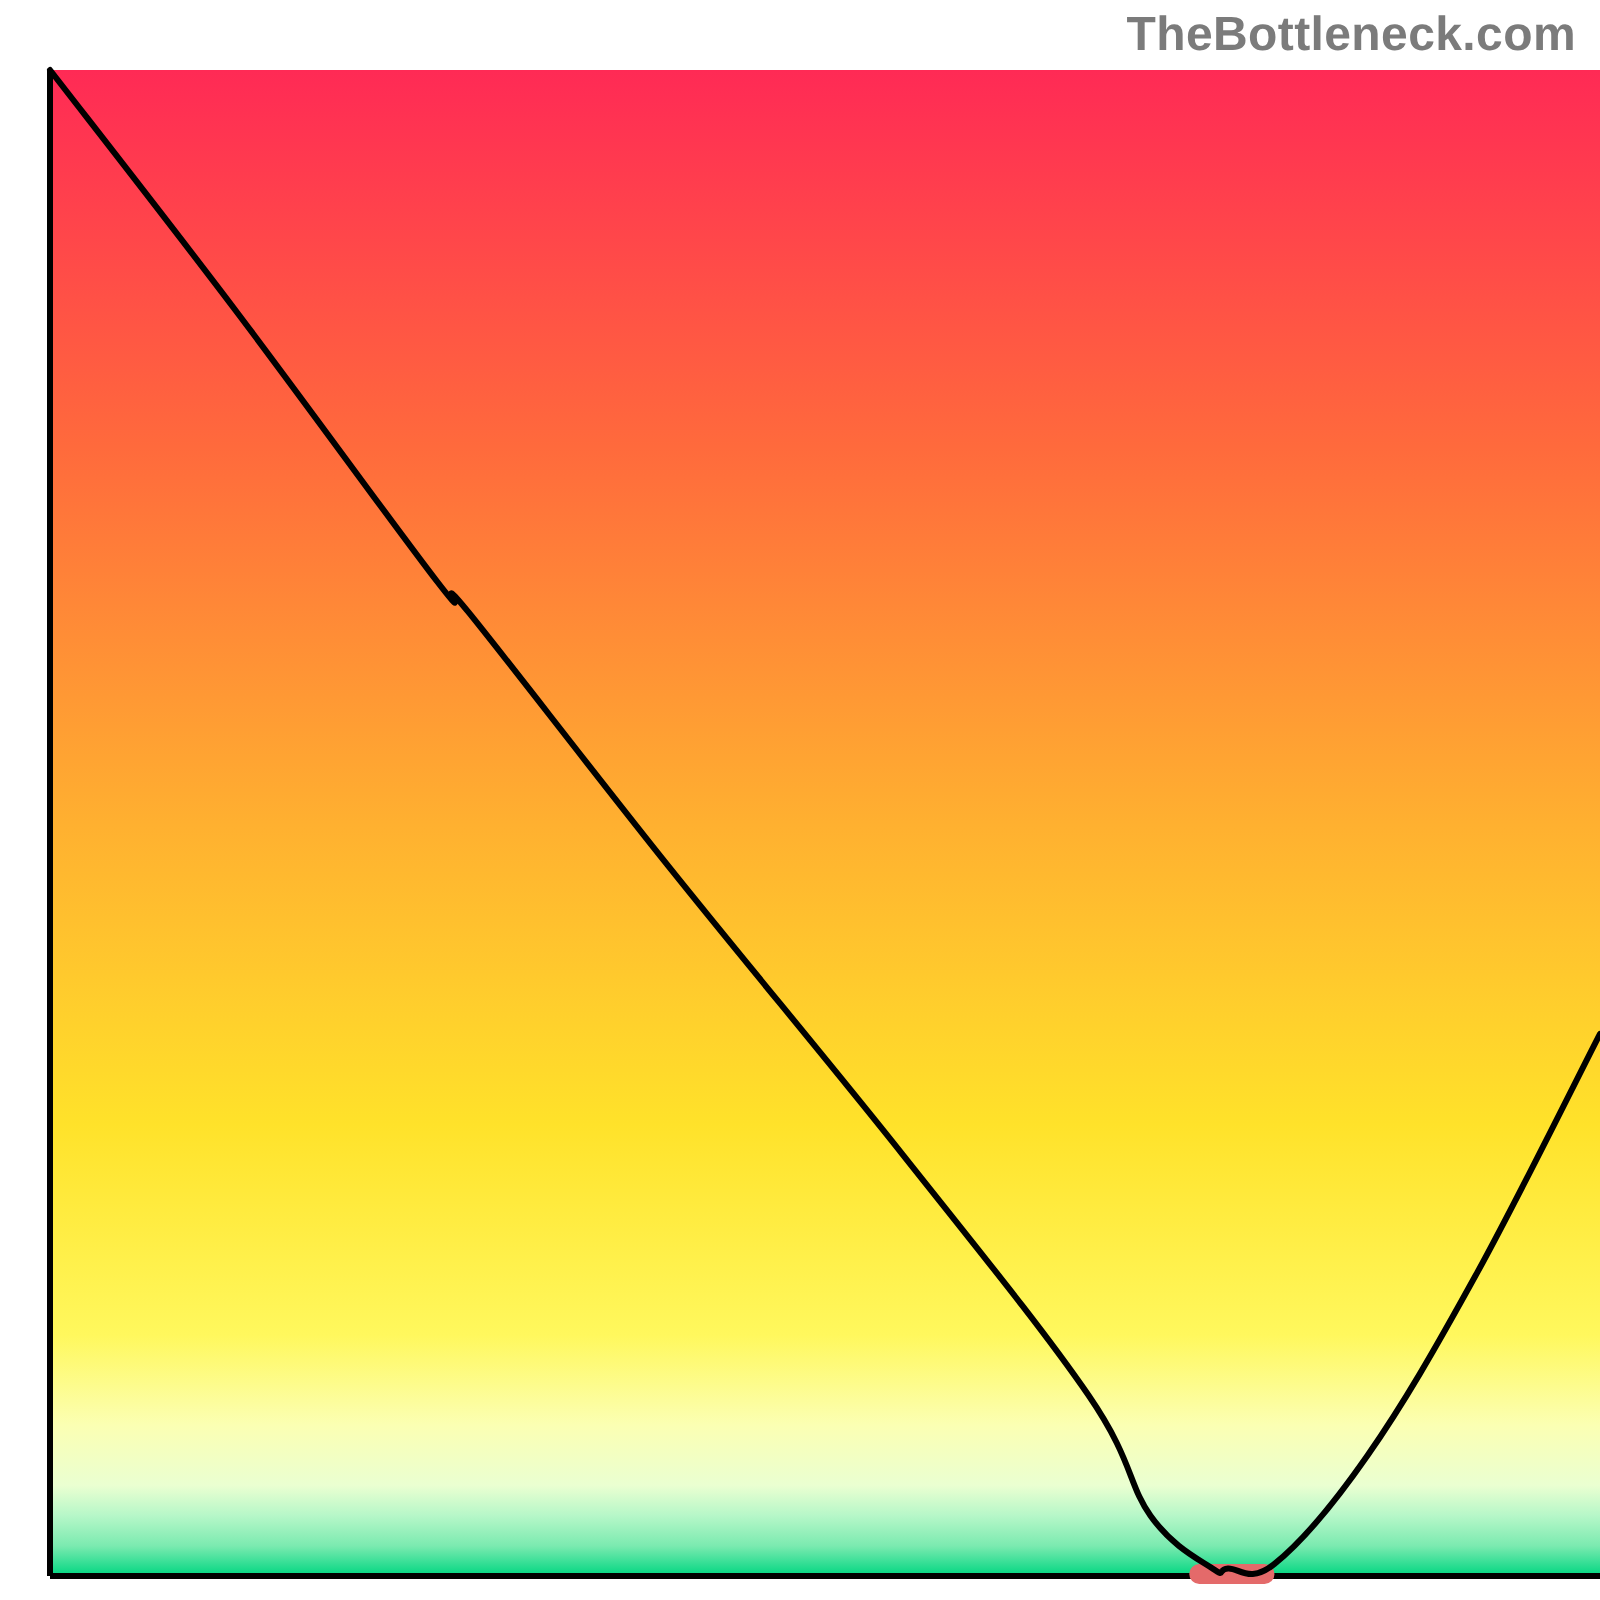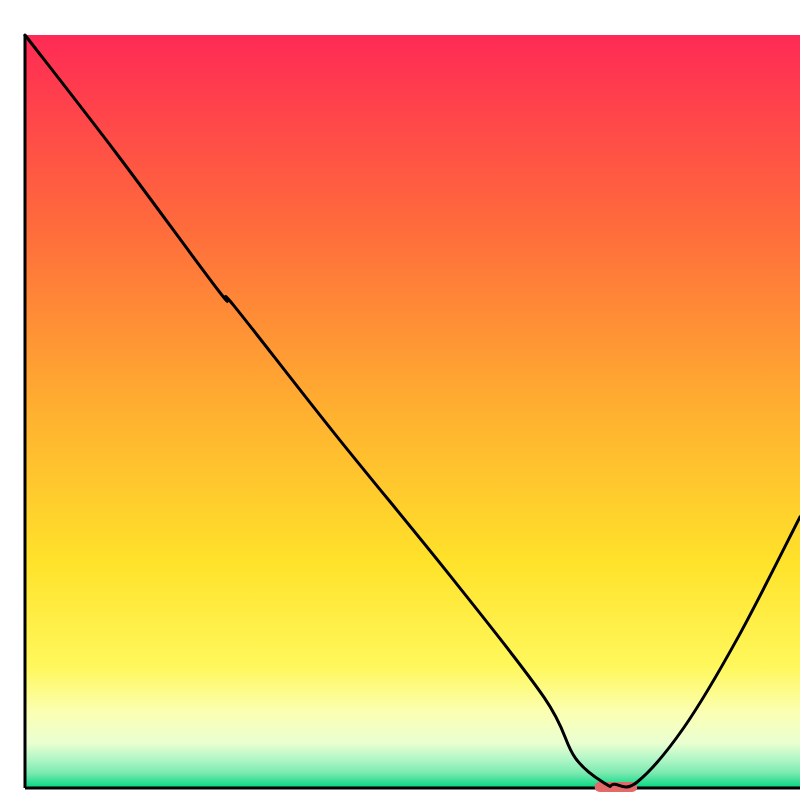--- a/index.html
+++ b/index.html
@@ -29,20 +29,21 @@
   svg.plot {
     position: absolute;
     top: 0;
     left: 0;
   }
 </style>
 </head>
 <body>
 
 <div class="chart-container">
+  <div class="watermark">TheBottleneck.com</div>
 
   <svg class="plot" width="800" height="800" viewBox="0 0 800 800">
     <defs>
       <linearGradient id="bg-grad" x1="0" y1="0" x2="0" y2="1">
           <stop offset="0%" stop-color="#ff2a55"></stop>
           <stop offset="25%" stop-color="#ff6a3c"></stop>
           <stop offset="50%" stop-color="#ffb030"></stop>
           <stop offset="70%" stop-color="#ffe22a"></stop>
           <stop offset="84%" stop-color="#fff85d"></stop>
           <stop offset="90%" stop-color="#fbffb3"></stop>

